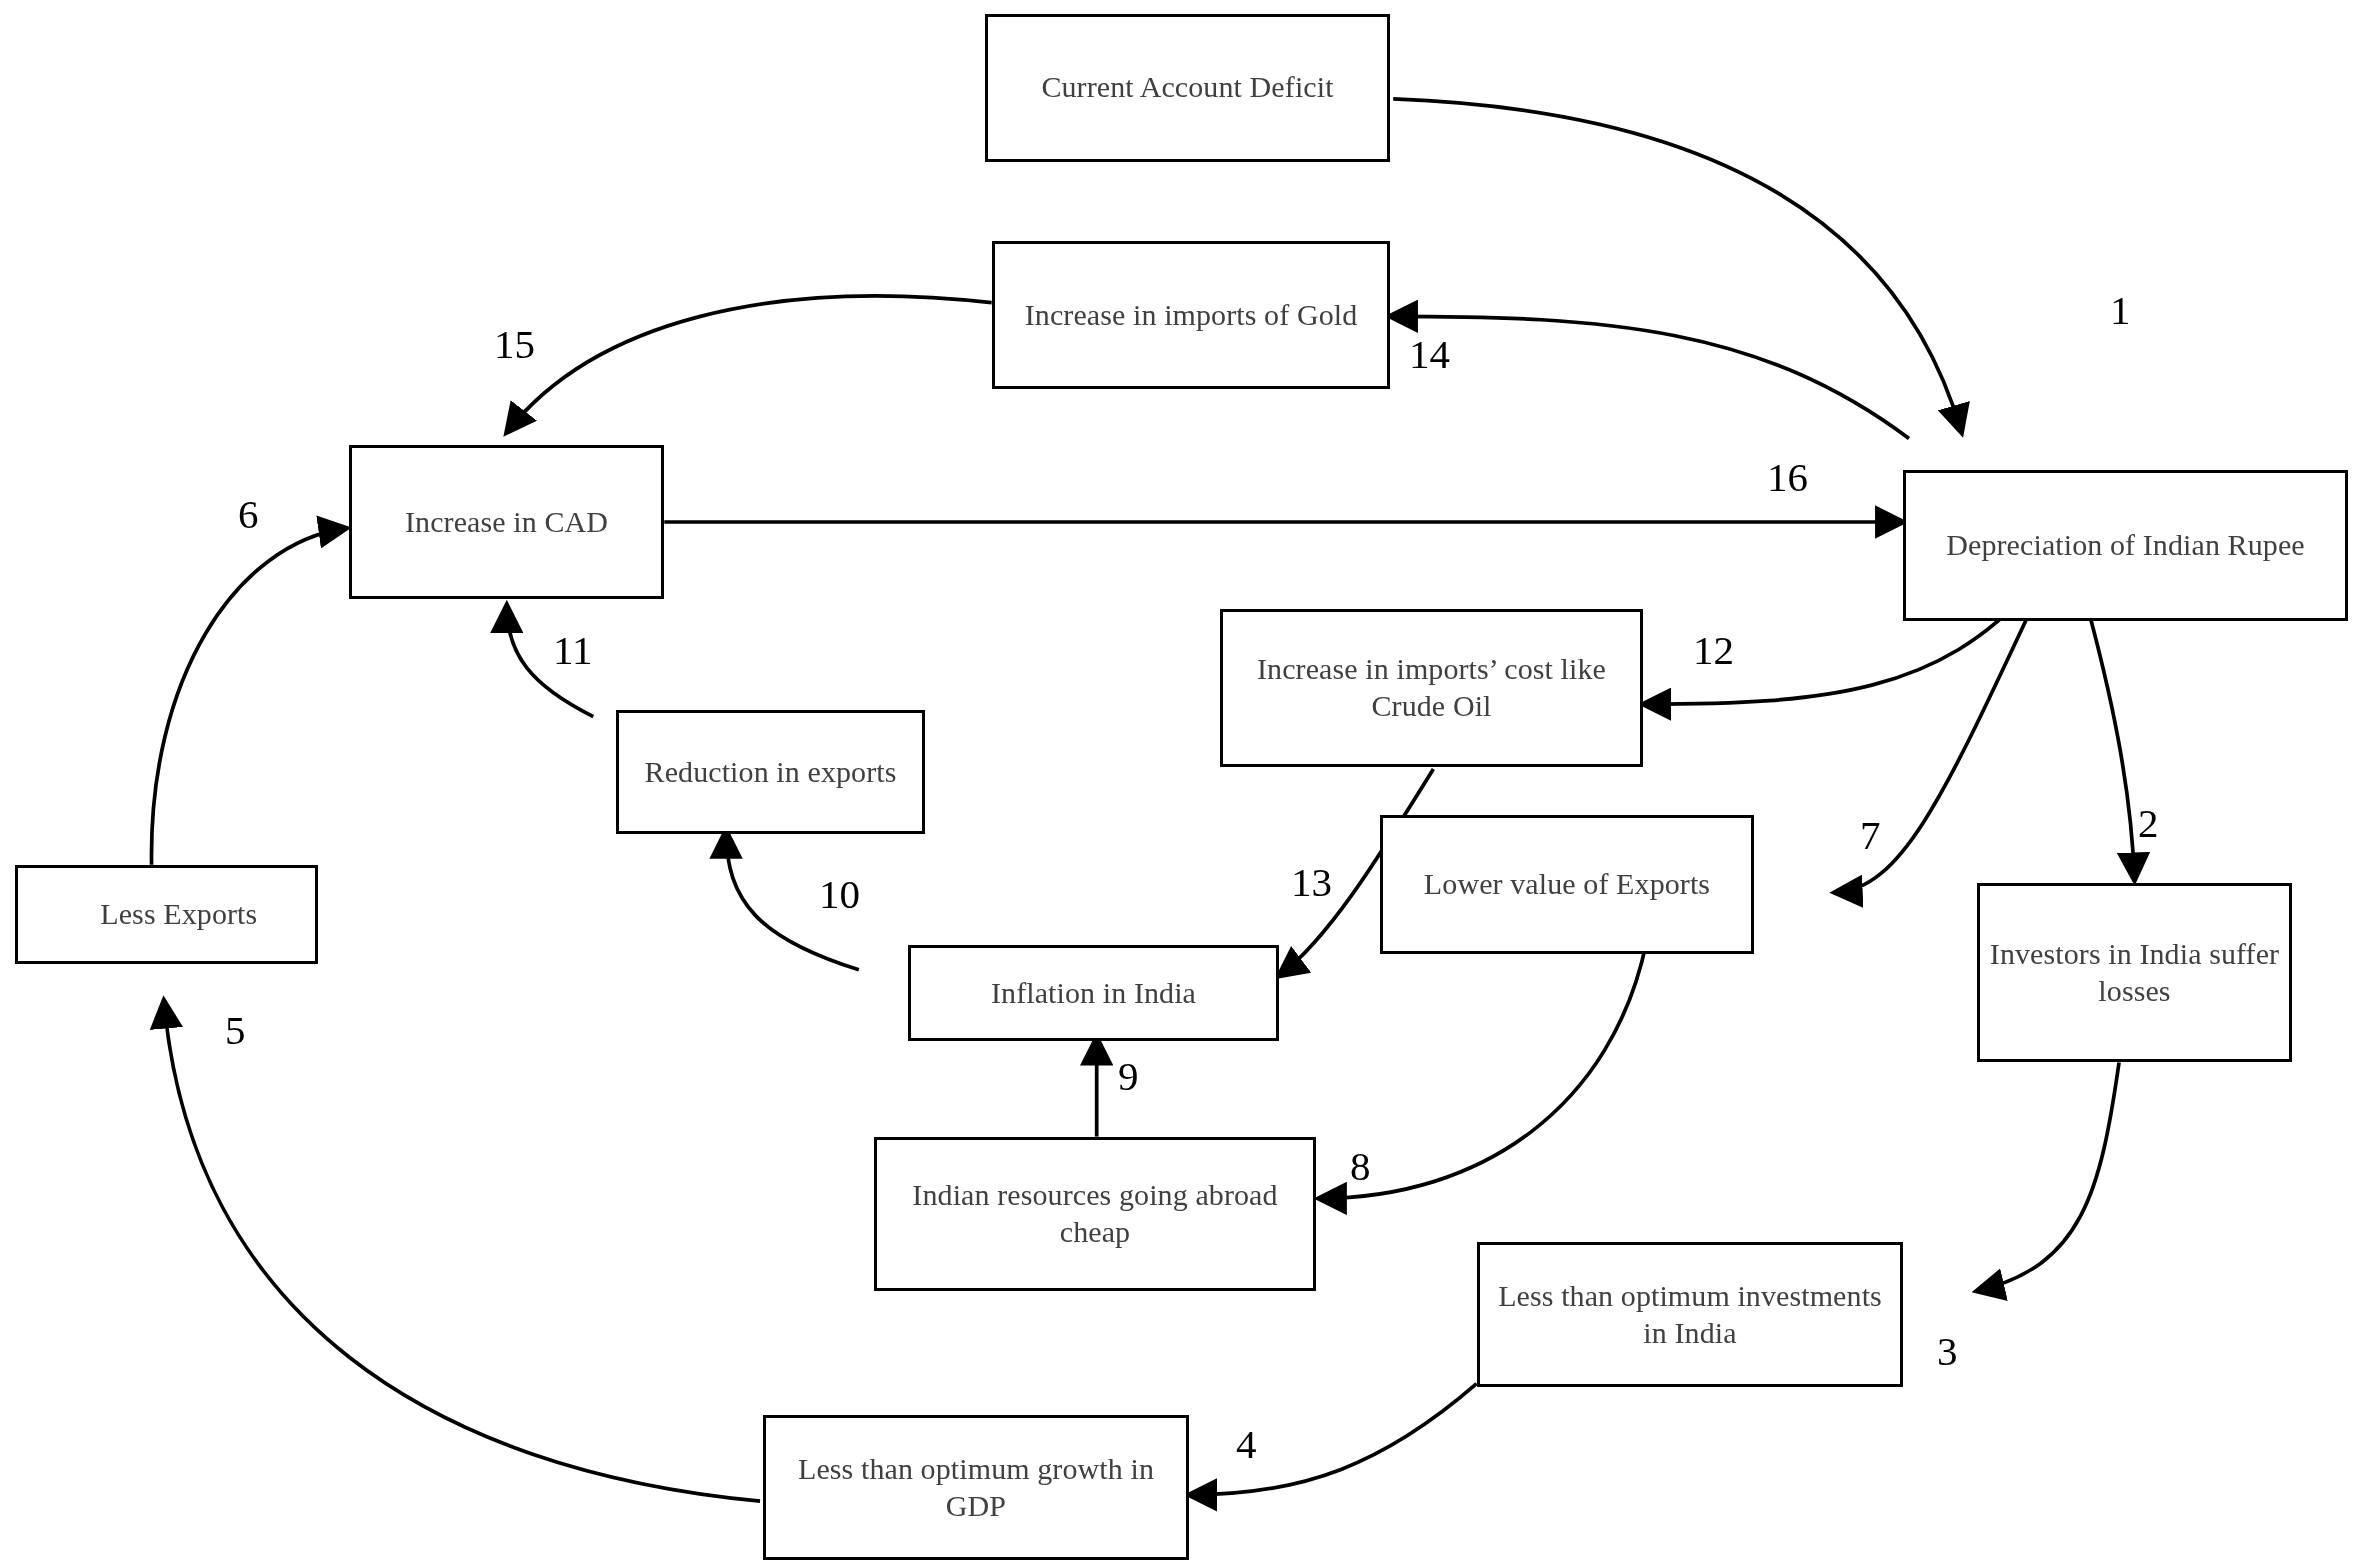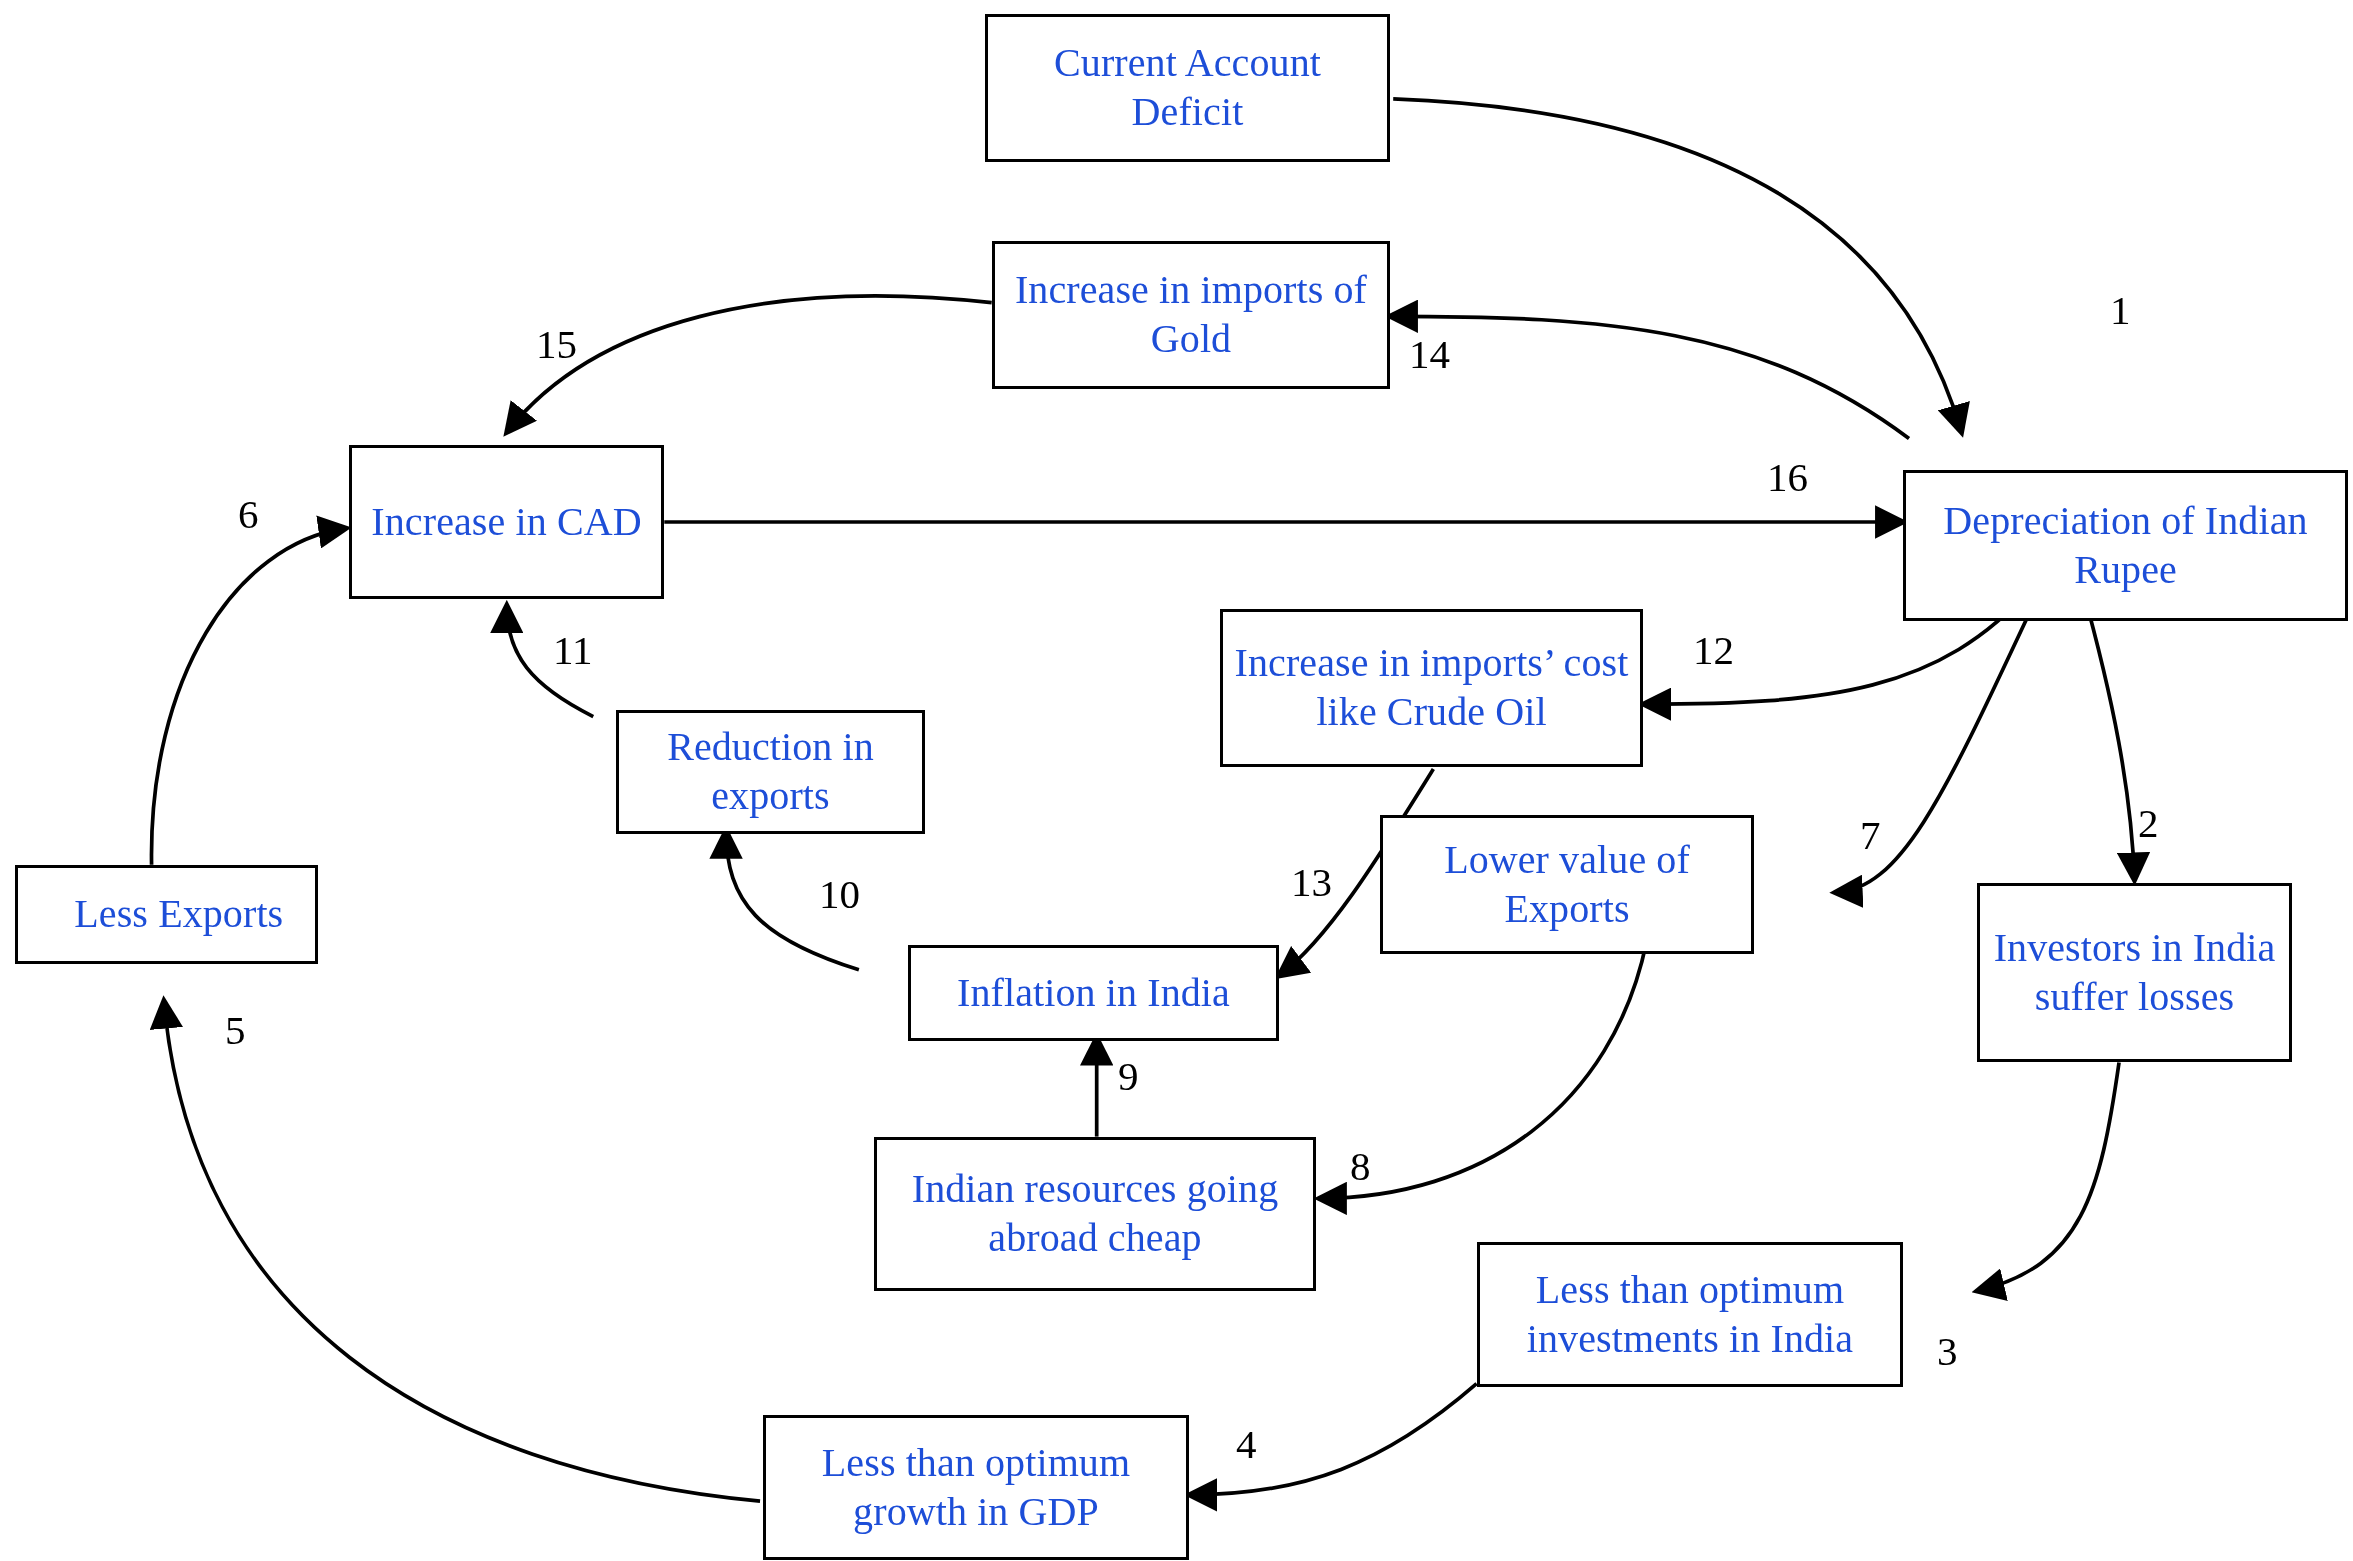--- a/index.html
+++ b/index.html
@@ -25,22 +25,22 @@
   }
   .node {
     position: absolute;
     box-sizing: border-box;
     border: 3.1px solid #000000;
     background: #ffffff;
     display: flex;
     align-items: center;
     justify-content: center;
     text-align: center;
-    color: #1d4ed8;
-    font-size: 40px;
+    color: #404040;
+    font-size: 30px;
     line-height: 1.22;
     letter-spacing: 0.1px;
     padding: 2.5px 6.2px;
   }
   .node span {
     display: block;
     width: 100%;
   }
   .edge-label {
     position: absolute;
@@ -157,17 +157,17 @@
   <div class="edge-label" style="left:225px; top:1010px;">5</div>
   <div class="edge-label" style="left:238px; top:494px;">6</div>
   <div class="edge-label" style="left:1860px; top:815px;">7</div>
   <div class="edge-label" style="left:1350px; top:1146px;">8</div>
   <div class="edge-label" style="left:1118px; top:1056px;">9</div>
   <div class="edge-label" style="left:819px; top:874px;">10</div>
   <div class="edge-label" style="left:553px; top:630px;">11</div>
   <div class="edge-label" style="left:1693px; top:630px;">12</div>
   <div class="edge-label" style="left:1291px; top:862px;">13</div>
   <div class="edge-label" style="left:1409px; top:334px;">14</div>
-  <div class="edge-label" style="left:494px; top:324px;margin-left:42px;">15</div>
+  <div class="edge-label" style="left:494px; top:324px;">15</div>
   <div class="edge-label" style="left:1767px; top:457px;">16</div>
 
 </div>
 
 
 </body></html>

